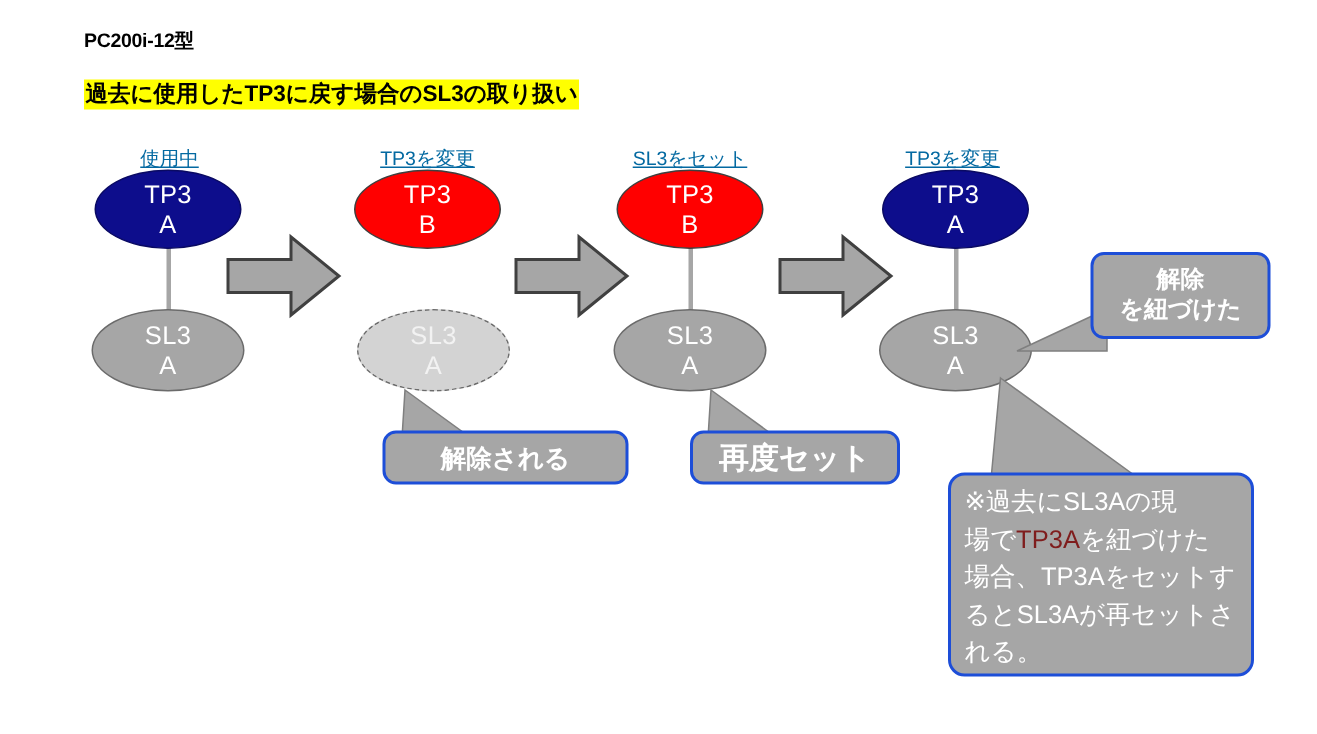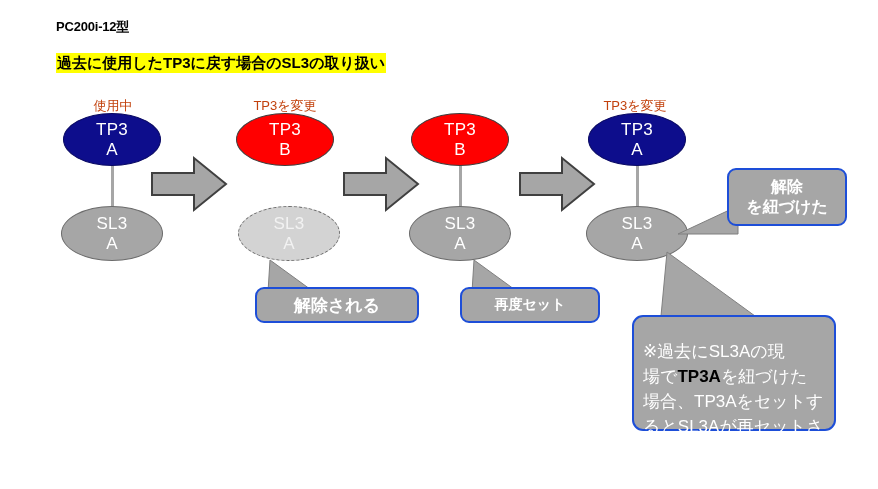--- a/index.html
+++ b/index.html
@@ -48,21 +48,22 @@
     width: 878px;
     height: 489px;
   }
 
   .stage-label {
     position: absolute;
     font-size: 13px;
     line-height: 16px;
     white-space: nowrap;
     text-align: center;
-    color: #c2410c;
+    color: #0369a1;
+    text-decoration: underline;
   }
 
   
   .node {
     position: absolute;
     display: flex;
     flex-direction: column;
     align-items: center;
     justify-content: center;
     border-radius: 50%;
@@ -124,34 +125,35 @@
   .callout-body-text {
     font-weight: normal;
     text-align: left;
     color: #ffffff;
   }
 
   .tail {
     position: absolute;
   }
 
-  .hl-blue { color: #000000; font-weight: bold; }
+  .hl-blue { color: #7f1d1d; font-weight: normal; }
 </style>
 </head>
 <body>
 
 <div id="title-block">
   <div id="title-model">PC200i-12型</div>
   <div id="title-main">過去に使用したTP3に戻す場合のSL3の取り扱い</div>
 </div>
 
 <div id="diagram">
 
   <div class="stage-label" style="left:58px; top:98px; width:110px;">使用中</div>
   <div class="stage-label" style="left:230px; top:98px; width:110px;">TP3を変更</div>
+  <div class="stage-label" style="left:405px; top:98px; width:110px;">SL3をセット</div>
   <div class="stage-label" style="left:580px; top:98px; width:110px;">TP3を変更</div>
 
   <div class="connector" style="left:111px; top:150px; height:72px;"></div>
   <div class="node node-tp3-blue" style="left:63px; top:113px; width:98px; height:53px;">
     <span class="ln1">TP3</span>
     <span class="ln2">A</span>
   </div>
   <div class="node node-sl3" style="left:61px; top:206px; width:102px; height:55px;">
     <span class="ln1">SL3</span>
     <span class="ln2">A</span>
@@ -195,21 +197,21 @@
   <div class="node node-sl3" style="left:409px; top:206px; width:102px; height:55px;">
     <span class="ln1">SL3</span>
     <span class="ln2">A</span>
   </div>
 
   <div class="tail" style="left:466px; top:258px; width:60px; height:40px;">
     <svg width="60" height="40" viewBox="0 0 60 40">
       <polygon points="8,2 52,34 6,34" fill="#a6a6a6" stroke="#7f7f7f" stroke-width="1"></polygon>
     </svg>
   </div>
-  <div class="callout" style="left:460px; top:287px; width:140px; height:36px; font-size:14px;">
+  <div class="callout" style="left:460px; top:287px; width:140px; height:36px; font-size:20px;">
     <span>再度セット</span>
   </div>
 
   <div class="block-arrow" style="left:518px; top:155px; width:78px; height:58px;">
     <svg width="78" height="58" viewBox="0 0 78 58">
       <polygon points="2,18 44,18 44,3 76,29 44,55 44,40 2,40" fill="#a6a6a6" stroke="#404040" stroke-width="2"></polygon>
     </svg>
   </div>
 
   <div class="connector" style="left:636px; top:150px; height:72px;"></div>
@@ -231,22 +233,22 @@
     <span>解除</span>
     <span>を紐づけた</span>
   </div>
 
   <div class="tail" style="left:655px; top:250px; width:110px; height:72px;">
     <svg width="110" height="72" viewBox="0 0 110 72">
       <polygon points="12,2 100,66 6,66" fill="#a6a6a6" stroke="#7f7f7f" stroke-width="1"></polygon>
     </svg>
   </div>
 
-  <div class="callout" style="left:632px; top:315px; width:204px; height:116px; border-radius:11px;
-              align-items:flex-start; justify-content:flex-start; padding:22px 8px 0 9px;">
+  <div class="callout" style="left:632px; top:315px; width:204px; height:136px; border-radius:11px;
+              align-items:flex-start; justify-content:flex-start; padding:5px 8px 0 9px;">
     <div class="callout-body-text" style="font-size:17px; line-height:25px;">
       <div>※過去にSL3Aの現</div>
       <div><span>場で</span><span class="hl-blue">TP3A</span><span>を紐づけた</span></div>
       <div>場合、TP3Aをセットす</div>
       <div>るとSL3Aが再セットさ</div>
       <div>れる。</div>
     </div>
   </div>
 
 </div>

